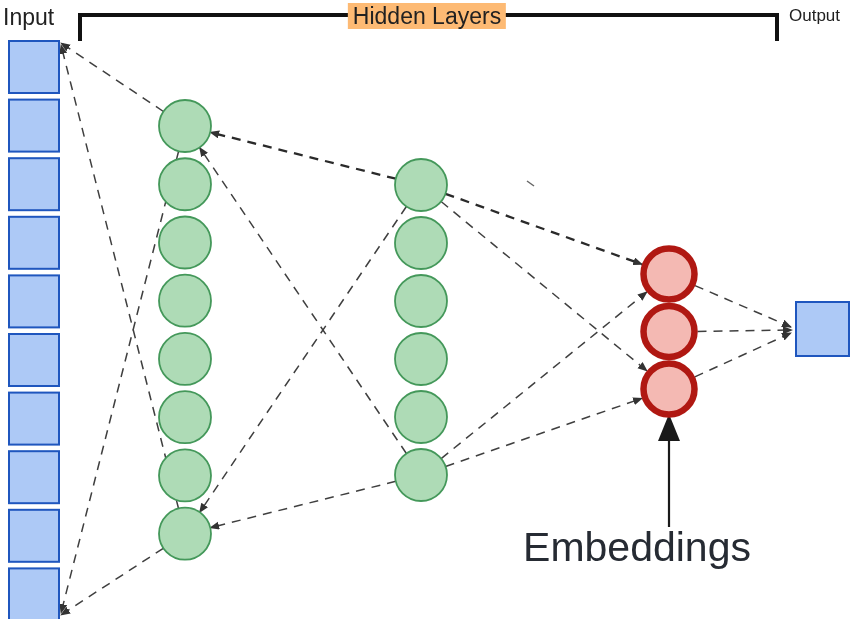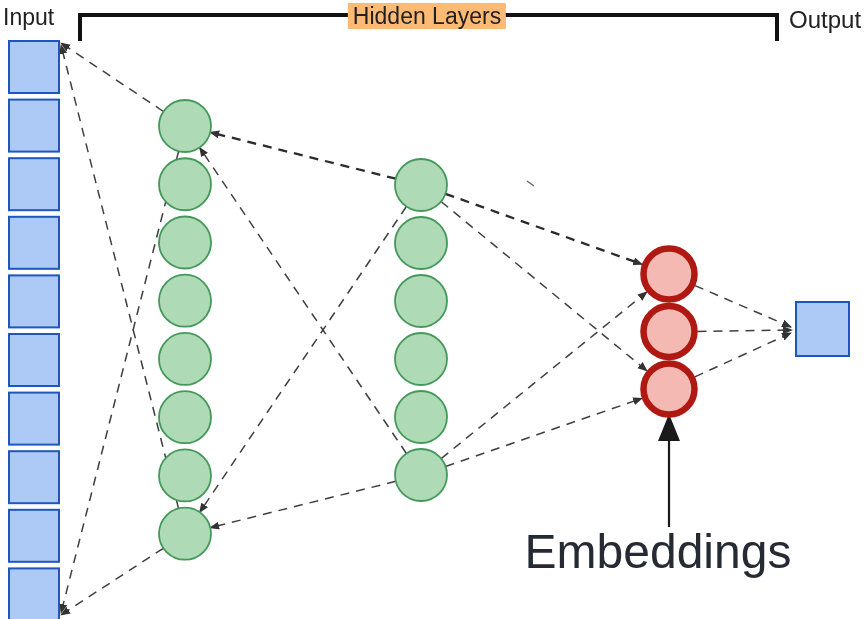--- a/index.html
+++ b/index.html
@@ -37,27 +37,27 @@
     left: 427px;
     top: 3px;
     transform: translateX(-50%);
     font-size: 23px;
     background: #fdba74;
     padding: 0 5px;
   }
   .lbl-output {
     left: 789px;
     top: 6px;
-    font-size: 24px;
+    font-size: 17px;
   }
   .lbl-embeddings {
-    left: 658px;
+    left: 637px;
     top: 524px;
     transform: translateX(-50%);
-    font-size: 48px;
+    font-size: 41px;
     color: var(--embeddings-text, #262b33);
   }
 </style>
 </head>
 <body>
 
 <div class="canvas">
   <svg id="net-svg" class="net" width="865" height="619" viewBox="0 0 865 619">
       <defs>
         <marker id="arrw" markerWidth="11" markerHeight="9" refX="9" refY="4" orient="auto" markerUnits="userSpaceOnUse">

